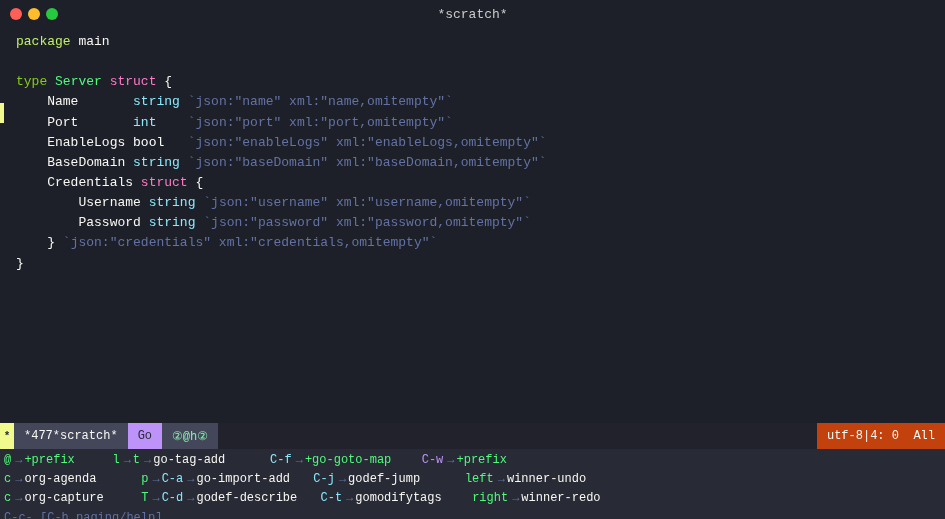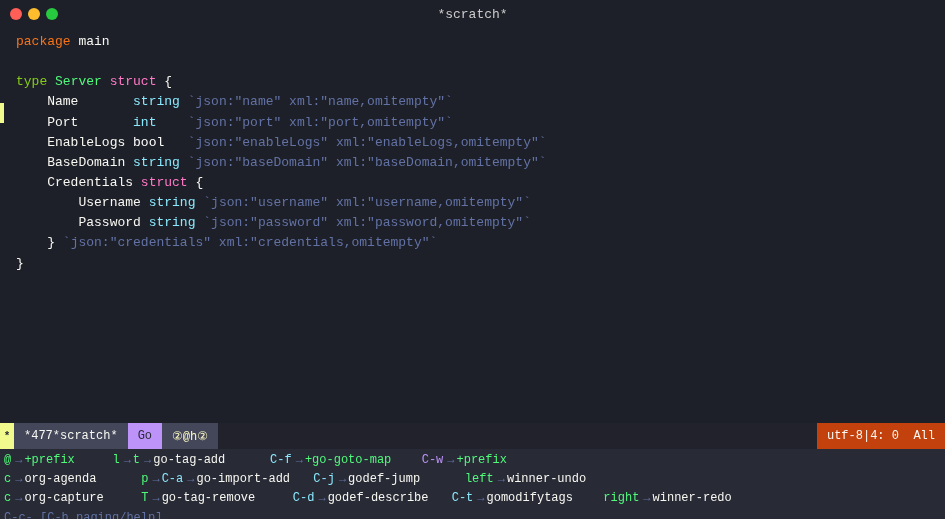--- a/index.html
+++ b/index.html
@@ -78,21 +78,21 @@
       width: 4px;
       background: #f1fa8c;
       height: 100%;
       position: absolute;
       left: 0;
       top: 75px;
       height: 20px;
     }
 
     
-    .kw-package { color: #f97316; }
+    .kw-package { color: #bef264; }
     .kw-type { color: #84cc16; }
     .kw-struct { color: #ff79c6; }
     .kw-bool { color: #ffffff; }
     .kw-string { color: #8be9fd; }
     .kw-int { color: #8be9fd; }
     .identifier { color: #f8f8f2; }
     .field-name { color: #f8f8f2; }
     .struct-name { color: #50fa7b; }
     .tag { color: #6272a4; }
     .brace { color: #f8f8f2; }
@@ -136,21 +136,21 @@
       padding: 0 10px;
       height: 100%;
       display: flex;
       align-items: center;
       font-size: 12px;
       font-weight: normal;
     }
 
     .mode-unicode {
       background: #44475a;
-      color: #fef9c3;
+      color: #86efac;
       padding: 0 10px;
       height: 100%;
       display: flex;
       align-items: center;
       font-size: 12px;
     }
 
     .mode-right {
       margin-left: auto;
       background: #c2410c;
@@ -303,21 +303,20 @@
     <span class="hint-arrow">→</span>
     <span class="hint-cmd">winner-undo</span>
   </div>
 
   <div class="hint-row">
     <span class="hint-key">c</span>
     <span class="hint-arrow">→</span>
     <span class="hint-cmd">org-capture&nbsp;&nbsp;&nbsp;</span>
     <span class="hint-key">T</span>
     <span class="hint-arrow">→</span>
-    <span class="hint-cmd">go-tag-remove&nbsp;&nbsp;&nbsp;</span>
     <span class="hint-key-cyan">C-d</span>
     <span class="hint-arrow">→</span>
     <span class="hint-cmd">godef-describe&nbsp;</span>
     <span class="hint-key-cyan">C-t</span>
     <span class="hint-arrow">→</span>
     <span class="hint-cmd">gomodifytags&nbsp;&nbsp;</span>
     <span class="hint-key">right</span>
     <span class="hint-arrow">→</span>
     <span class="hint-cmd">winner-redo</span>
   </div>

